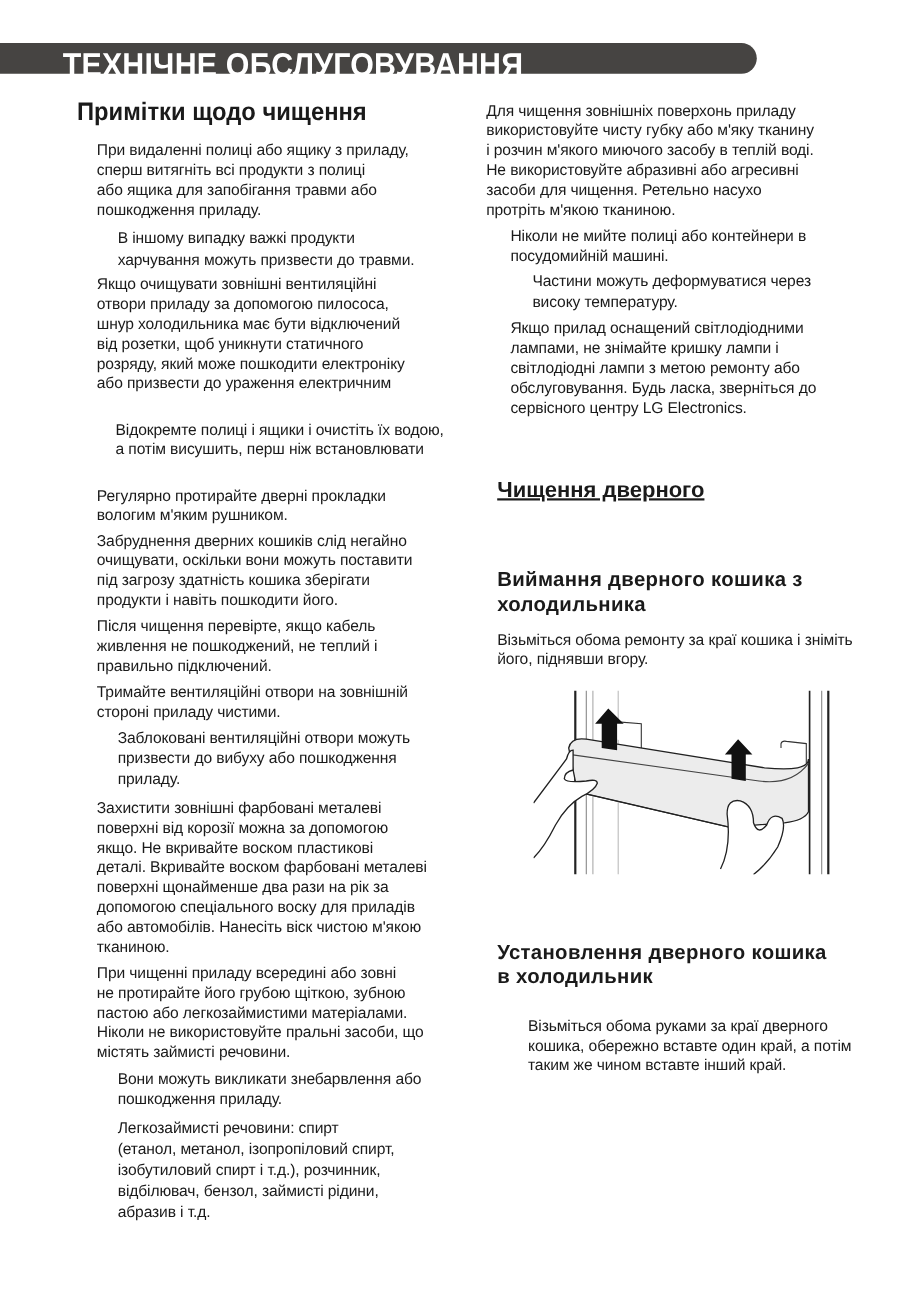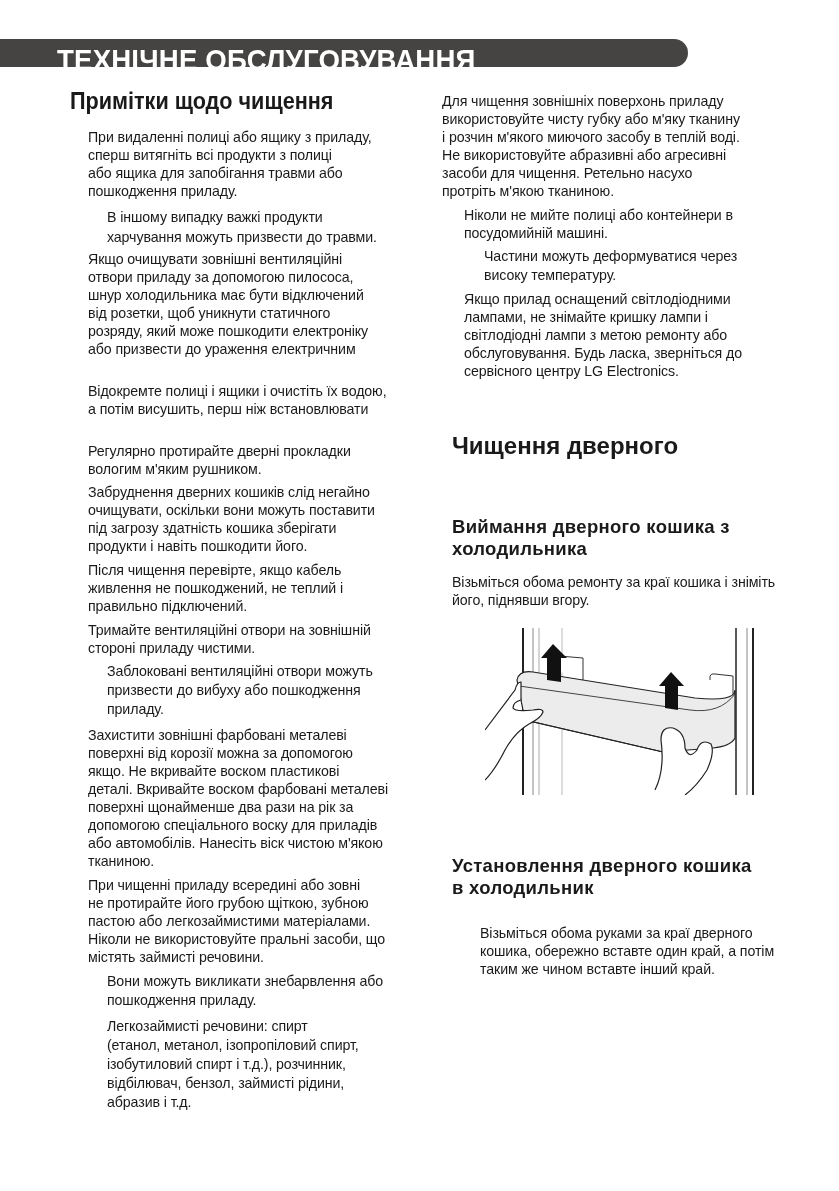--- a/index.html
+++ b/index.html
@@ -6,21 +6,21 @@
   body { width: 839px; height: 1191px; position: relative; overflow: hidden;
          font-family: "Liberation Sans", sans-serif; color: #1a1a1a; }
   .header-bar { position: absolute; left: 0; top: 39px; width: 688px; height: 28px;
                 background: #464442; border-radius: 0 22px 22px 0; }
   .header-title { position: absolute; left: 57px; top: 1px; color: #ffffff;
                   font-weight: bold; font-size: 30px; line-height: 40px; letter-spacing: 0.2px;
                   transform: scaleX(0.92); transform-origin: left center; white-space: nowrap; }
   .h1-left { position: absolute; left: 70px; top: 88px; font-weight: bold; font-size: 23px;
              white-space: nowrap; transform: scaleX(0.94); transform-origin: left; }
   .p { position: absolute; font-size: 14.2px; line-height: 18px; white-space: nowrap; letter-spacing: -0.1px; }
-  .h2 { position: absolute; font-weight: bold; font-size: 24px; line-height: 28px; white-space: nowrap; }
+  .h2 { position: absolute; font-weight: bold; font-size: 20px; line-height: 28px; white-space: nowrap; text-decoration: underline; }
   .h3 { position: absolute; font-weight: bold; font-size: 18.5px; line-height: 22px; white-space: nowrap; letter-spacing: 0.3px; }
   .figure { position: absolute; left: 485px; top: 620px; width: 270px; height: 175px; }
 </style>
 </head>
 <body>
 
 <div class="header-bar">
   <div class="header-title">ТЕХНІЧНЕ ОБСЛУГОВУВАННЯ</div>
 </div>
 
@@ -38,21 +38,21 @@
     <div>харчування можуть призвести до травми.</div>
   </div>
   <div class="p" style="left:88px;top:250px">
     <div>Якщо очищувати зовнішні вентиляційні</div>
     <div>отвори приладу за допомогою пилососа,</div>
     <div>шнур холодильника має бути відключений</div>
     <div>від розетки, щоб уникнути статичного</div>
     <div>розряду, який може пошкодити електроніку</div>
     <div>або призвести до ураження електричним</div>
   </div>
-  <div class="p" style="left:88px;top:382px">
+  <div class="p" style="left:105px;top:382px">
     <div>Відокремте полиці і ящики і очистіть їх водою,</div>
     <div>а потім висушить, перш ніж встановлювати</div>
   </div>
   <div class="p" style="left:88px;top:442px">
     <div>Регулярно протирайте дверні прокладки</div>
     <div>вологим м'яким рушником.</div>
   </div>
   <div class="p" style="left:88px;top:483px">
     <div>Забруднення дверних кошиків слід негайно</div>
     <div>очищувати, оскільки вони можуть поставити</div>

